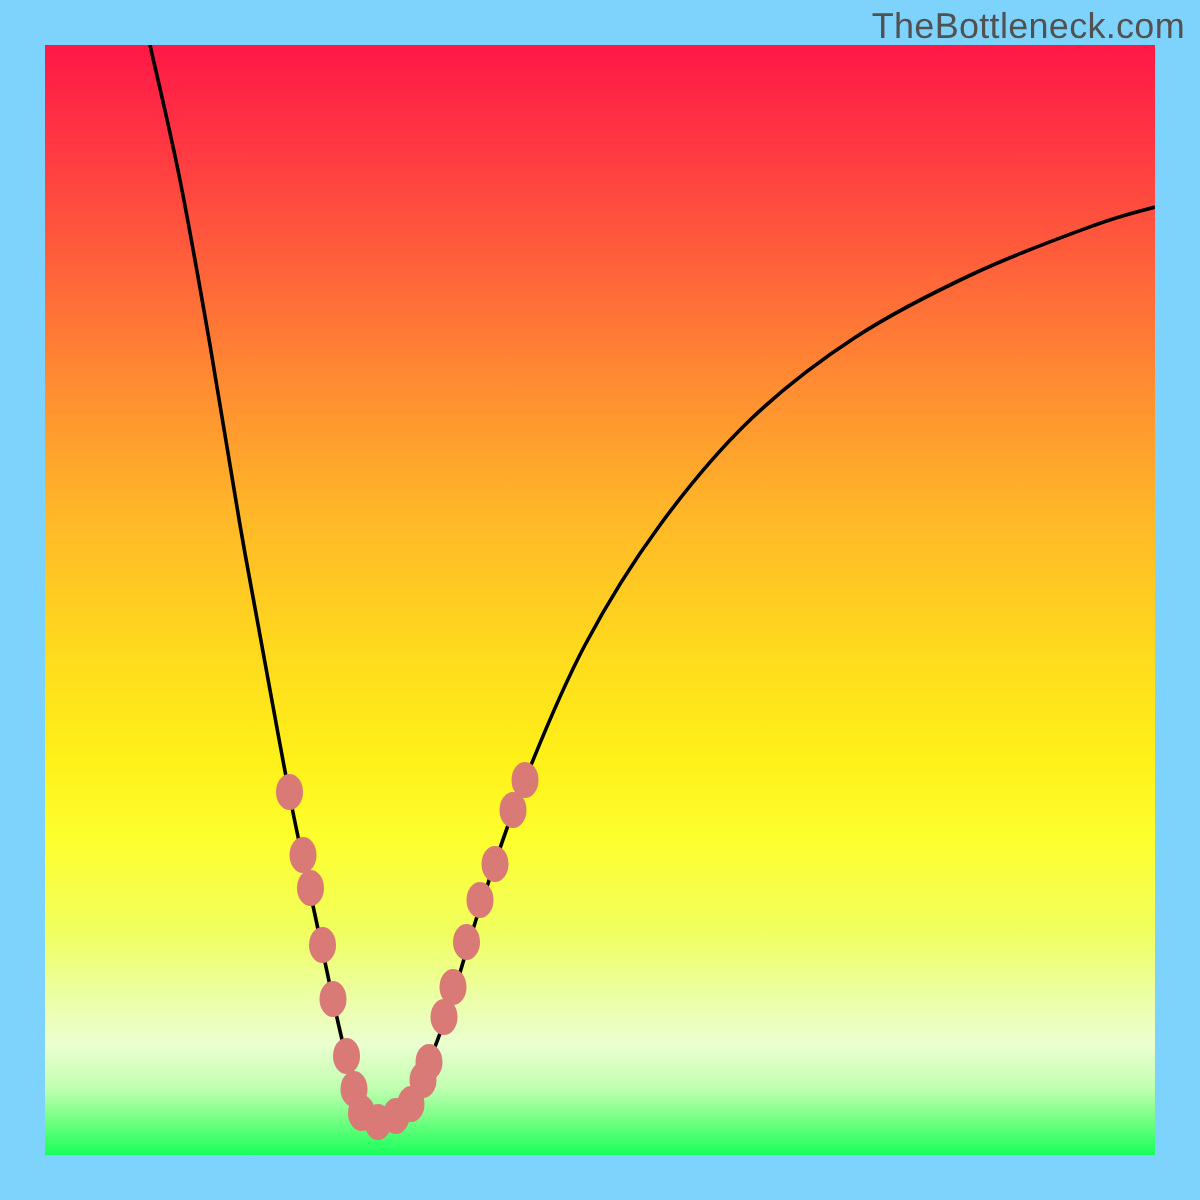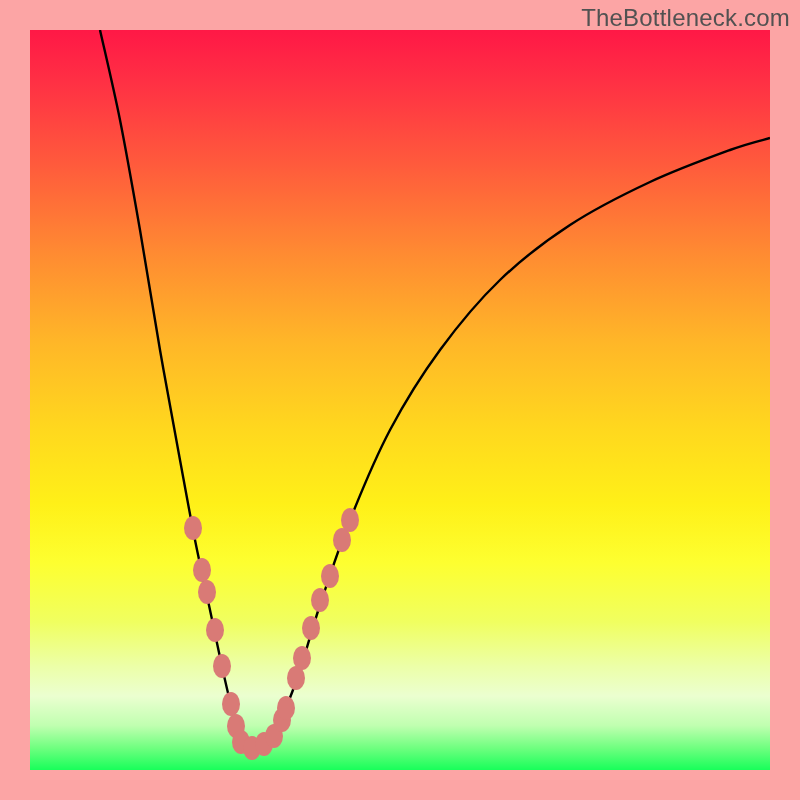--- a/index.html
+++ b/index.html
@@ -10,21 +10,21 @@
     background: #000;
     overflow: hidden;
     font-family: Arial, Helvetica, sans-serif;
   }
   .frame {
     position: absolute;
     left: 0;
     top: 0;
     width: 800px;
     height: 800px;
-    background: #fca5a5;
+    background: #7dd3fc;
     text-decoration: underline;
   }
   .plot-area {
     position: absolute;
     left: 30px;
     top: 30px;
     width: 740px;
     height: 740px;
     overflow: hidden;
   }

